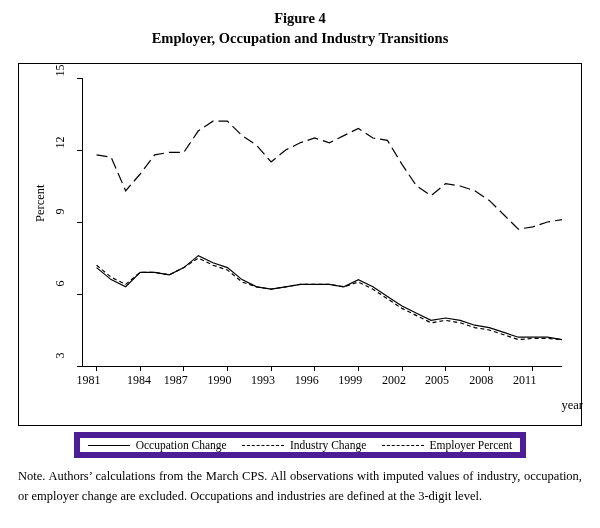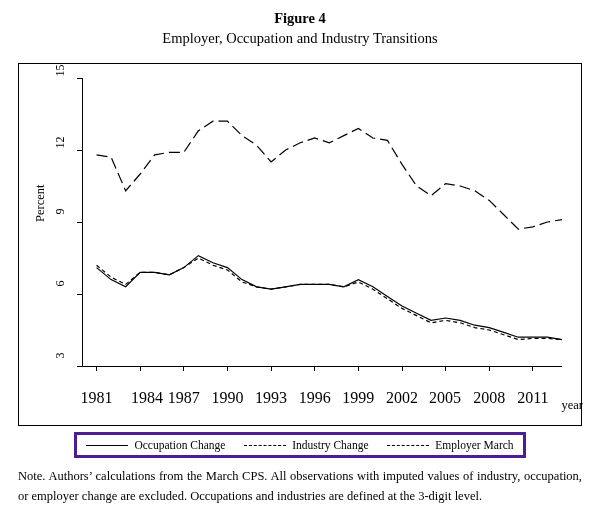--- a/index.html
+++ b/index.html
@@ -26,21 +26,21 @@
     width: 600px;
     text-align: center;
   }
   .fig-number {
     font-size: 14.5px;
     font-weight: bold;
     line-height: 20px;
   }
   .fig-subtitle {
     font-size: 14.5px;
-    font-weight: normal;
+    font-weight: bold;
     line-height: 20px;
   }
   .chart-frame {
     position: absolute;
     left: 18px;
     top: 63px;
     width: 564px;
     height: 363px;
     border: 1px solid #000;
     box-sizing: border-box;
@@ -64,24 +64,23 @@
   .ytick-label {
     position: absolute;
     font-family: "Liberation Serif", serif;
     font-size: 12px;
     text-align: right;
     width: 24px;
   }
   .xtick-label {
     position: absolute;
     font-family: "Liberation Serif", serif;
-    font-size: 16px;
-    text-align: center;
+    font-size: 12px;
+    text-align: left;
     width: 40px;
-    margin-top: 16px;
   }
   .ylabel {
     position: absolute;
     left: 14px;
     top: 158px;
     font-size: 12.5px;
     transform: rotate(-90deg);
     transform-origin: left top;
     white-space: nowrap;
   }
@@ -92,21 +91,21 @@
     width: 564px;
     text-align: right;
     font-size: 12.5px;
   }
   .legend-box {
     position: absolute;
     left: 74px;
     top: 432px;
     width: 452px;
     height: 26px;
-    border: 3px solid #4c1d95;
+    border: 6px solid #4c1d95;
     box-sizing: border-box;
     display: flex;
     align-items: center;
     justify-content: space-around;
   }
   .legend-entry {
     display: flex;
     align-items: center;
     gap: 6px;
     font-size: 11.5px;
@@ -199,19 +198,19 @@
     <div class="legend-entry">
       <span class="legend-swatch sw-solid"></span>
       <span>Occupation Change</span>
     </div>
     <div class="legend-entry">
       <span class="legend-swatch sw-dotted"></span>
       <span>Industry Change</span>
     </div>
     <div class="legend-entry">
       <span class="legend-swatch sw-dashed"></span>
-      <span>Employer March</span>
+      <span>Employer Percent</span>
     </div>
   </div>
 
   <div class="note">Note. Authors’ calculations from the March CPS.  All observations with imputed values of industry, occupation, or employer change are excluded.  Occupations and industries are defined at the 3-digit level.</div>
 
 </div>
 
 </body></html>

